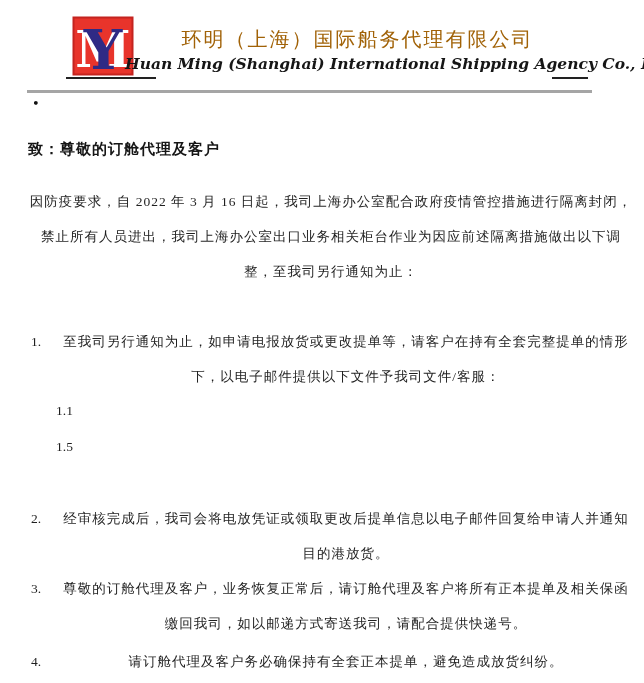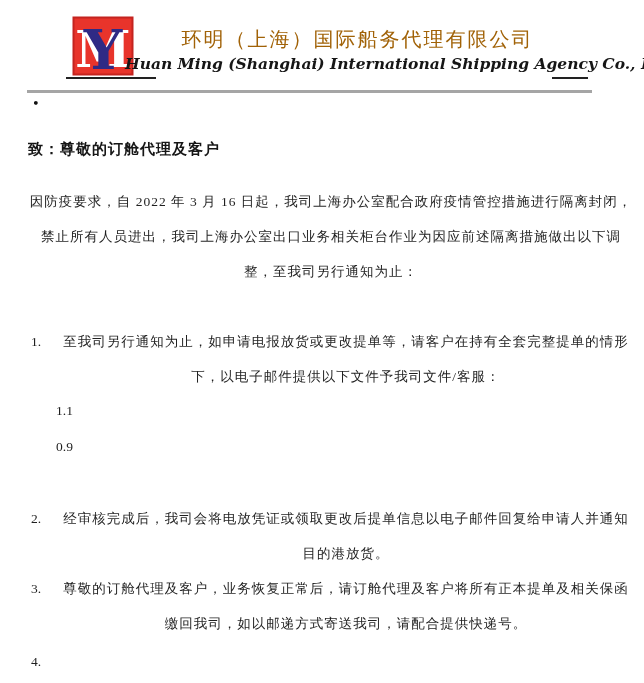--- a/index.html
+++ b/index.html
@@ -138,30 +138,31 @@
   <div class="para item item1">
     <span class="num">1.</span>
     <span>至我司另行通知为止，如申请电报放货或更改提单等，请客户在持有全套完整提单的情形下，以电子邮件提供以下文件予我司文件/客服：</span>
   </div>
 
   <div class="para subitem item11">
     <span class="num">1.1</span>
   </div>
 
   <div class="para subitem item12">
-    <span class="num">0.9</span>
+    <span class="num">1.5</span>
   </div>
 
   <div class="para item item2">
     <span class="num">2.</span>
     <span>经审核完成后，我司会将电放凭证或领取更改后提单信息以电子邮件回复给申请人并通知目的港放货。</span>
   </div>
 
   <div class="para item item3">
     <span class="num">3.</span>
     <span>尊敬的订舱代理及客户，业务恢复正常后，请订舱代理及客户将所有正本提单及相关保函缴回我司，如以邮递方式寄送我司，请配合提供快递号。</span>
   </div>
 
   <div class="para item item4">
     <span class="num">4.</span>
+    <span>请订舱代理及客户务必确保持有全套正本提单，避免造成放货纠纷。</span>
   </div>
 
 </div>
 
 </body></html>

